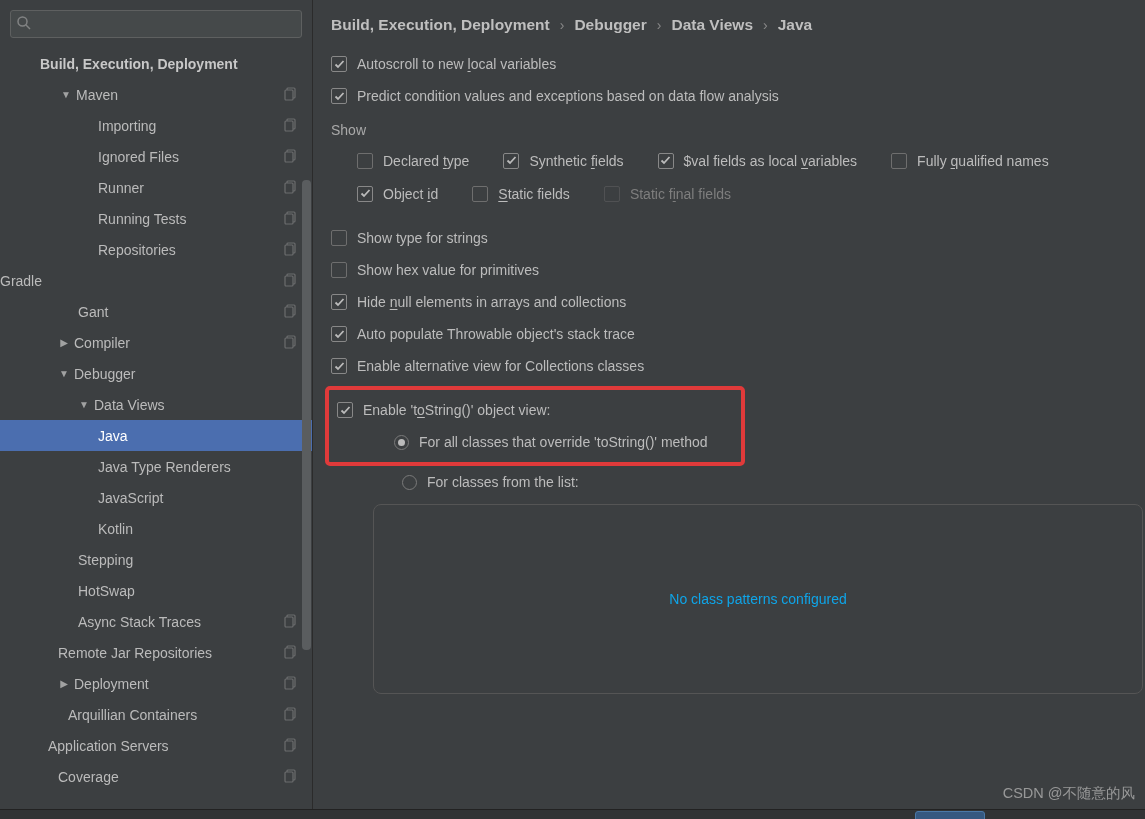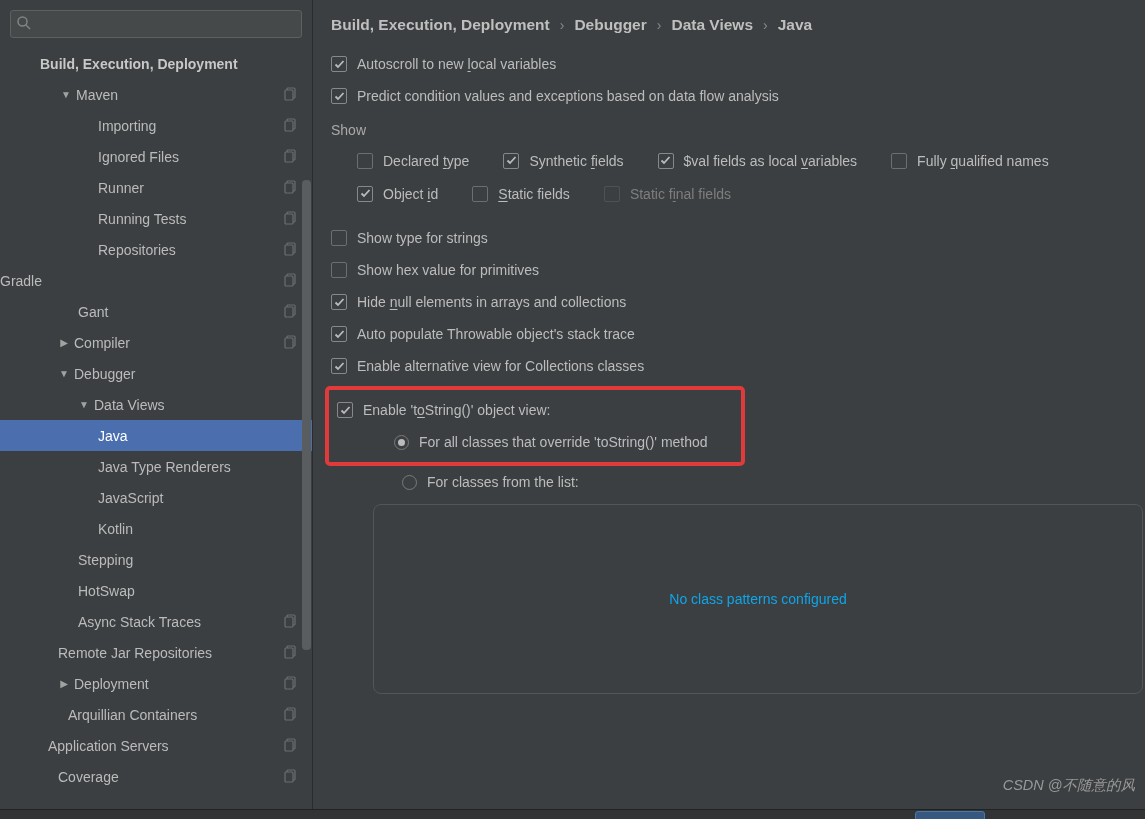--- a/index.html
+++ b/index.html
@@ -118,22 +118,22 @@
 .listarea {
   margin: 6px 0 0 42px;
   width: 770px; height: 190px;
   background: #3c3f41;
   border: 1px solid #555;
   border-radius: 8px;
   display: flex; align-items: center; justify-content: center;
   color: #0ea5e9;
 }
 .watermark {
-  position: absolute; right: 10px; bottom: 24px;
-  color: #a8a8a8; font-size: 14.5px; opacity: .85; font-style: italic;
+  position: absolute; right: 10px; bottom: 16px;
+  color: #a8a8a8; font-size: 14.5px; opacity: .85;
 }
 .bottom-bar {
   position: absolute; left: 0; right: 0; bottom: 0;
   height: 10px; background: #313335;
   border-top: 1px solid #222;
 }
 .ok-btn {
   position: absolute; right: 160px; bottom: -2px;
   width: 70px; height: 10px;
   background: #365880; border: 1px solid #4a78a8;

